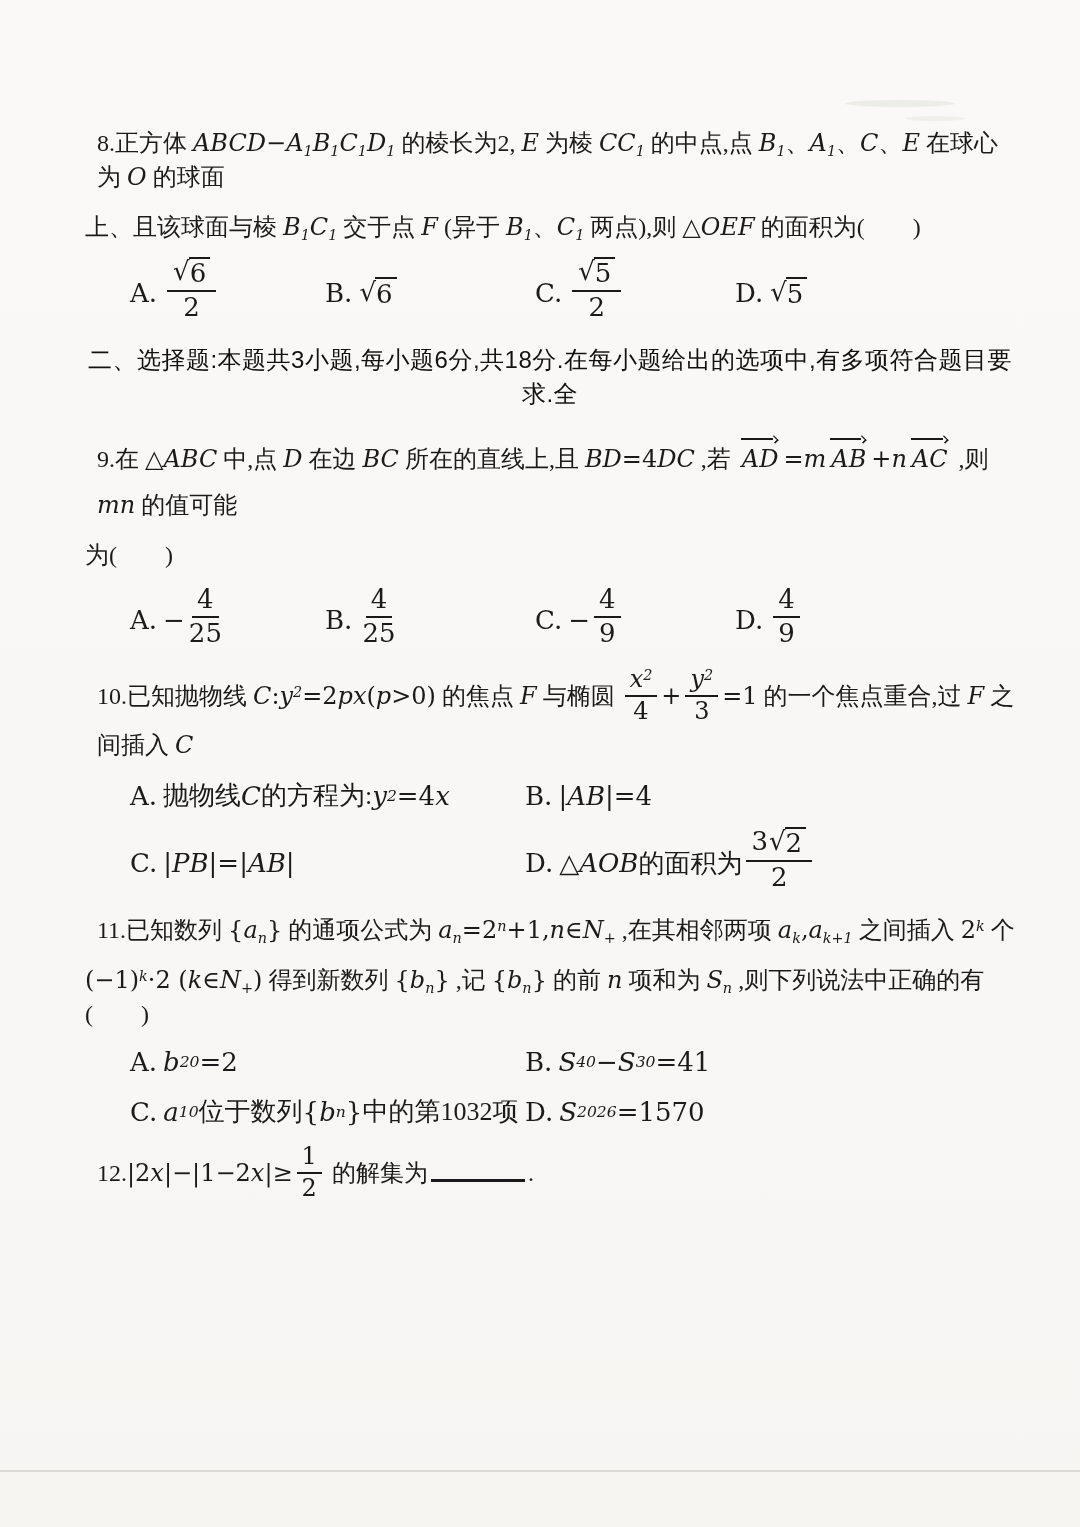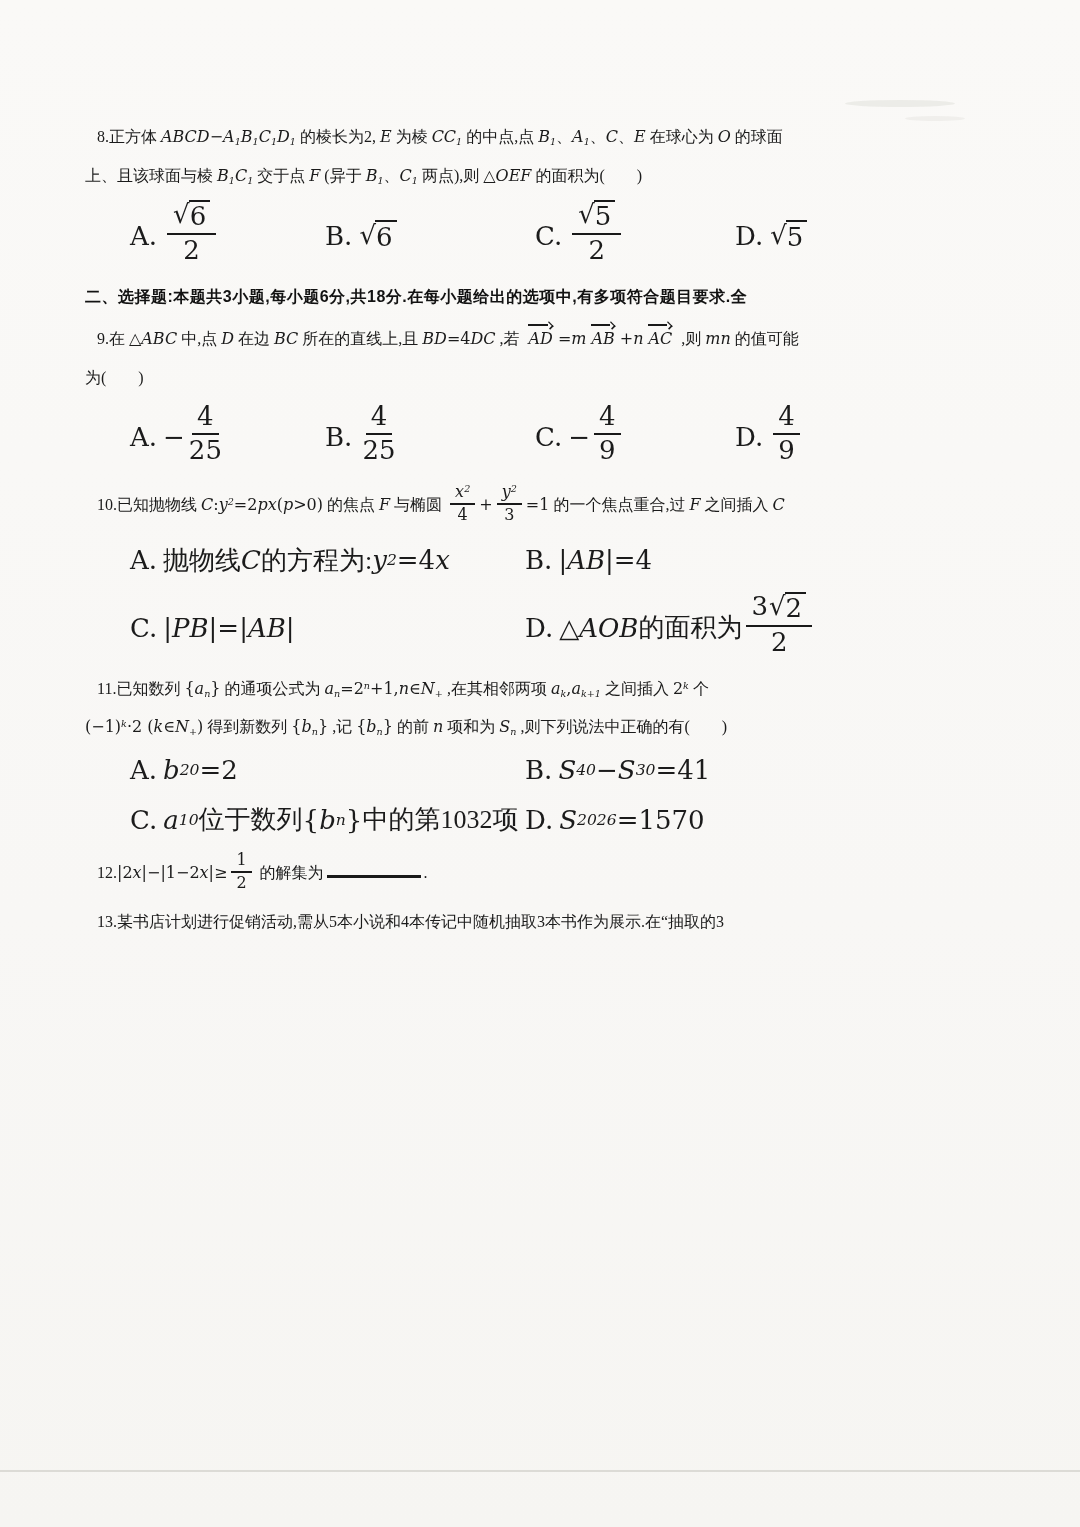--- a/index.html
+++ b/index.html
@@ -9,43 +9,43 @@
     position:relative;
     overflow:hidden;
     font-family:"Liberation Serif",serif;
   }
   .paper{position:absolute;inset:0;background:linear-gradient(180deg,#faf9f7 0%,#f8f7f5 60%,#f6f5f2 100%);}
   .smudge{position:absolute;background:#e9e8e4;border-radius:50%;opacity:.8;}
   .smudge.s1{top:100px;left:845px;width:110px;height:7px;}
   .smudge.s2{top:116px;left:905px;width:60px;height:5px;opacity:.6;}
   .content{position:absolute;left:85px;top:126px;width:930px;color:#1b1b1b;}
   .line{
-    font-size:16px;line-height:1.42;margin-bottom:16px;
+    font-size:24px;line-height:1.42;margin-bottom:16px;
     color:#1b1b1b;
   }
   .line.ind{padding-left:12px;}
   .hdr{
-    font-family:"Liberation Sans",sans-serif;font-weight:bold;
-    letter-spacing:.5px;margin-bottom:19px;color:#121212;
+    font-family:"Liberation Sans",sans-serif;font-weight:normal;
+    letter-spacing:.5px;margin-bottom:19px;color:#121212;text-align:center;
   }
   .cjk{}
   .mv{font-family:"DejaVu Serif","Liberation Serif",serif;font-style:italic;}
   .mr{font-family:"DejaVu Serif","Liberation Serif",serif;}
   sub.msub{font-size:.6em;font-family:"DejaVu Serif",serif;font-style:italic;vertical-align:-0.35em;line-height:0;}
   sup.msup{font-size:.6em;font-family:"DejaVu Serif",serif;font-style:italic;vertical-align:.5em;line-height:0;}
   .frac{
     display:inline-flex;flex-direction:column;align-items:center;
     vertical-align:middle;margin:0 4px;line-height:1.15;transform:translateY(-3px);
   }
   .frac .num{padding:0 5px 1px;border-bottom:2px solid #191919;}
   .frac .den{padding-top:1px;}
   .sqrt{display:inline-flex;align-items:flex-start;margin:0 1px;}
   .rad{font-family:"DejaVu Serif",serif;}
   .radicand{border-top:2px solid #191919;padding:0 4px 0 1px;margin-left:-1px;}
-  .vec{position:relative;display:inline-block;margin:0 3px;padding:0 2px;}
+  .vec{position:relative;display:inline-block;margin:12px 3px;padding:0 2px;}
   .vec::before{content:"";position:absolute;left:1px;right:7px;top:-4px;border-top:2px solid #191919;}
   .vec::after{content:"";position:absolute;right:1px;top:-7px;width:7px;height:7px;
     border-top:2px solid #191919;border-right:2px solid #191919;
     transform:rotate(45deg) scale(.75,.55);}
   .blank{display:inline-block;width:94px;height:5px;border-bottom:3px solid #191919;margin:0 3px;}
   .opts4{
     display:grid;grid-template-columns:195px 210px 200px auto;
     padding-left:45px;margin-bottom:17px;font-size:26px;align-items:center;color:#1b1b1b;
   }
   .opts2{
@@ -219,16 +219,15 @@
           <span class="olabel">D.</span>
           <span class="mv">S</span>
           <sub class="msub">2026</sub>
           <span class="mr">=1570</span>
         </div>
       </div>
       <div class="line ind"><span class="cjk">12.</span><span class="mr">|2</span><span class="mv">x</span><span class="mr">|−|1−2</span><span class="mv">x</span><span class="mr">|≥</span><span class="frac">
           <span class="num"><span class="mr">1</span></span>
           <span class="den"><span class="mr">2</span></span>
         </span><span class="cjk"> 的解集为</span><span class="blank"></span><span class="cjk">.</span></div>
-      <div class="line ind"><span class="cjk">13.某书店计划进行促销活动,需从5本小说和4本传记中随机抽取3本书作为展示.在“抽取的3</span></div>
     </div>
   <div class="divider"></div>
 </div>
 
 </body></html>

